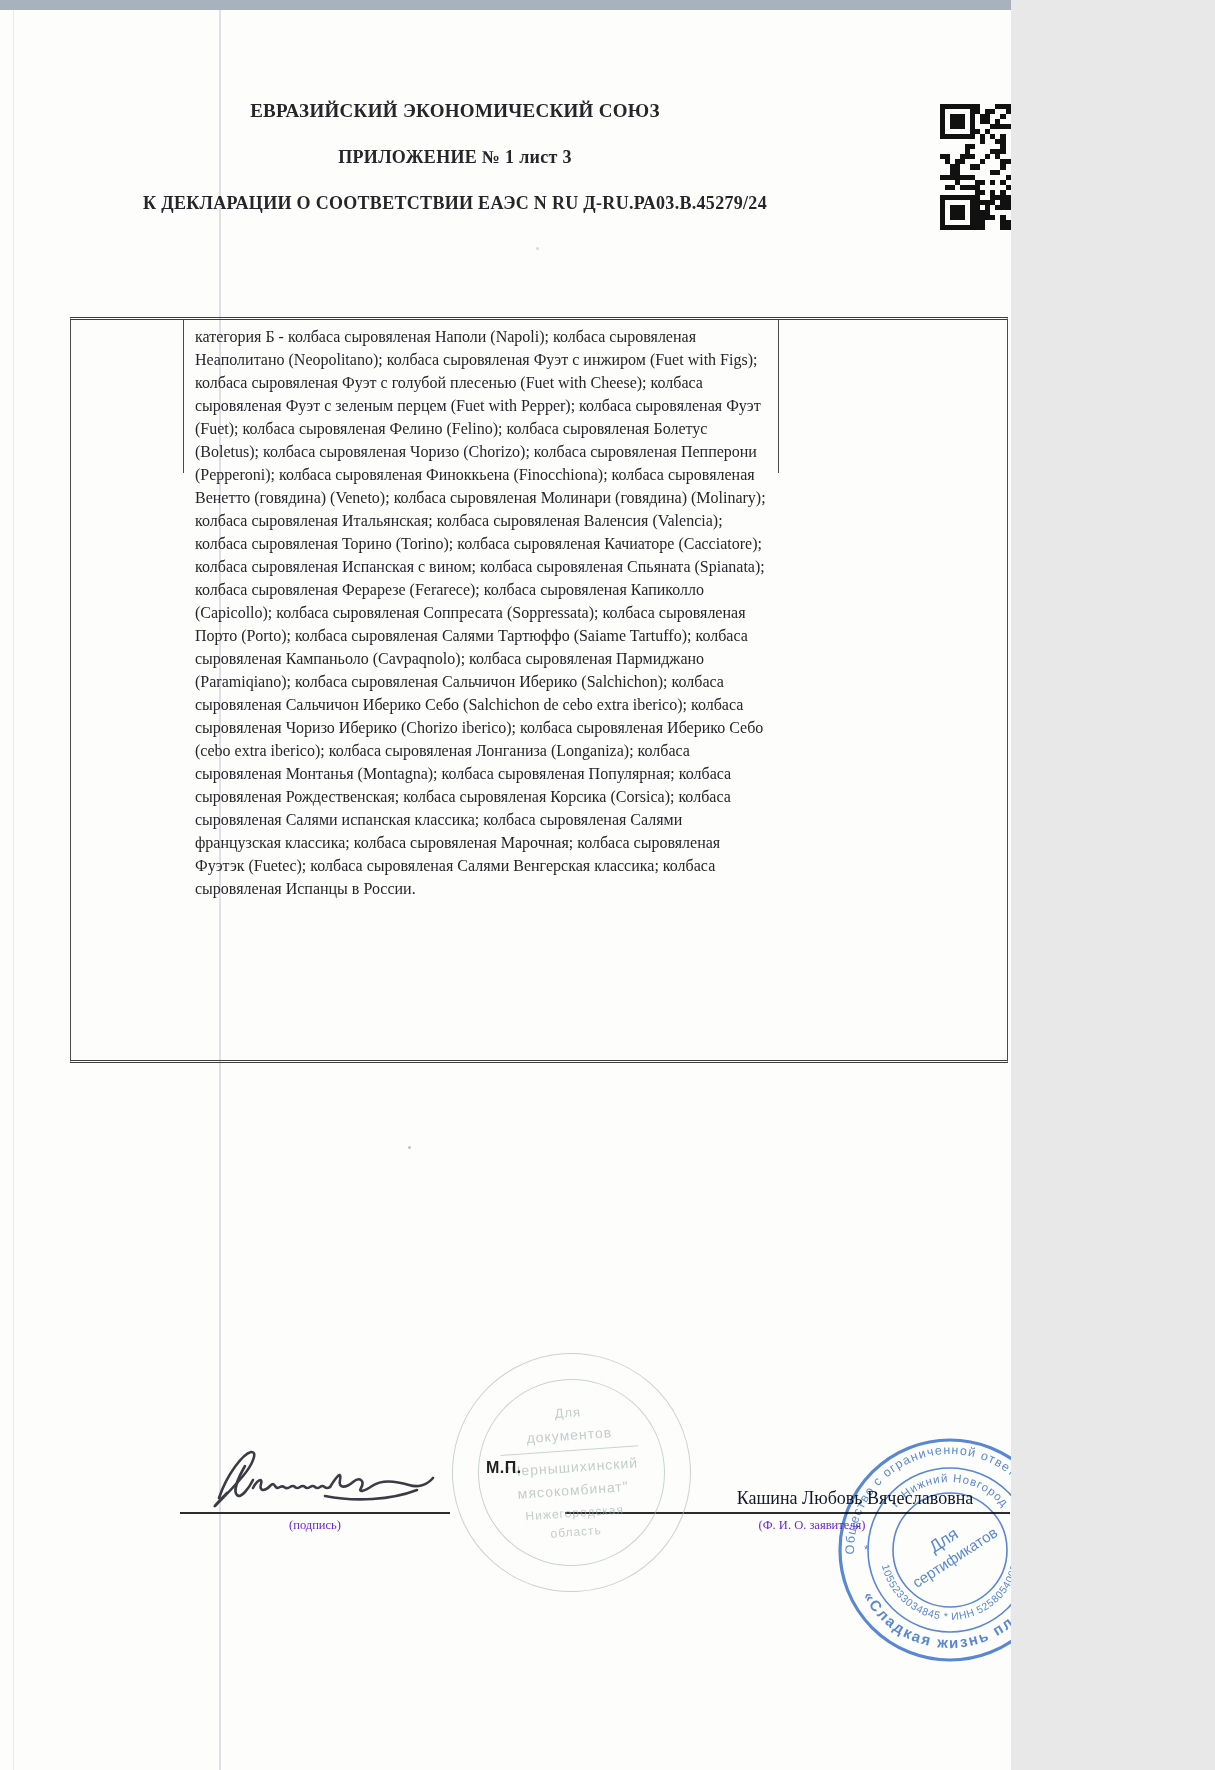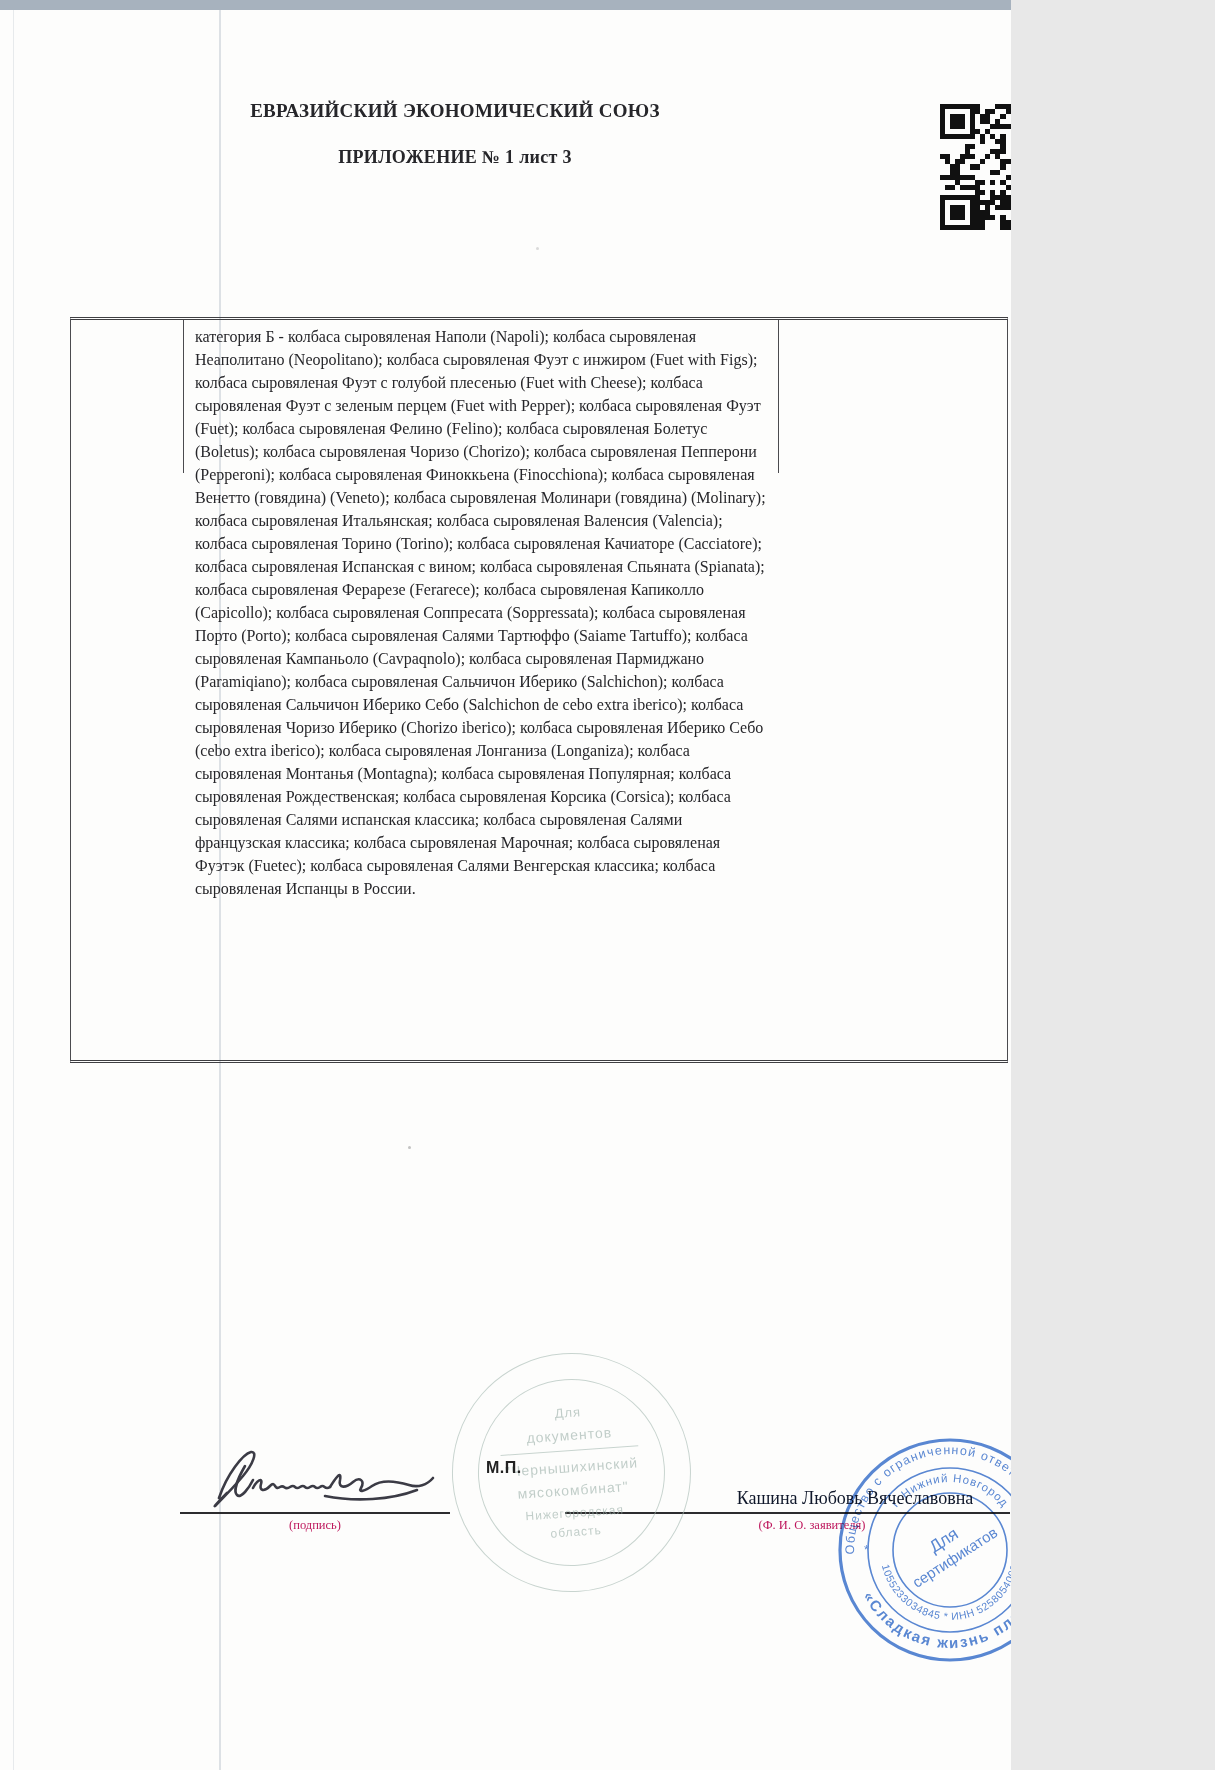--- a/index.html
+++ b/index.html
@@ -29,21 +29,21 @@
   }
   .cell{box-sizing:border-box;border-right:1.5px solid #4b4b4f;}
   .cell.last{border-right:none;}
   .th{font-weight:bold;text-align:center;}
   .th1{font-size:17px;line-height:27px;padding-top:38px;}
   .th2{font-size:16.5px;line-height:29px;padding:40px 44px 0 44px;}
   .th3{font-size:15.5px;line-height:26px;padding:8px 6px 0 6px;}
   .td2{font-size:16px;line-height:23px;padding:5px 10px 0 11px;text-align:left;}
   
   .sigline{height:2px;background:#2c2c2e;}
-  .caption{font-size:12.5px;color:#be185d;text-align:center;}
+  .caption{font-size:12.5px;color:#6d28d9;text-align:center;}
   .mp{font-family:"Liberation Sans",sans-serif;font-weight:bold;font-size:16px;letter-spacing:.5px;color:#222;}
   .applicant{font-size:18px;text-align:center;color:#0f172a;}
   .sig-svg{left:205px;top:1436px;}
   
   .faded-stamp{
     left:452px;top:1353px;width:240px;height:240px;transform:rotate(-4deg);
     font-family:"Liberation Sans",sans-serif;color:#9db1aa;opacity:.62;z-index:1;
   }
   .faded-stamp .ring{position:absolute;border-radius:50%;border:1.5px solid #a8bbb4;}
   .fs-txt{position:absolute;width:100%;text-align:center;letter-spacing:1px;}
@@ -57,20 +57,21 @@
 <div class="page">
 
   <div class="abs top-strip"></div>
   <div class="abs fold-line"></div>
   <div class="abs edge-line"></div>
   <div class="abs speck" style="left:408px;top:1146px;"></div>
   <div class="abs speck" style="left:536px;top:247px;opacity:.3;"></div>
 
   <div class="abs hdr hdr1 z2">ЕВРАЗИЙСКИЙ ЭКОНОМИЧЕСКИЙ СОЮЗ</div>
   <div class="abs hdr hdr2 z2">ПРИЛОЖЕНИЕ № 1 лист 3</div>
+  <div class="abs hdr hdr3 z2">К ДЕКЛАРАЦИИ О СООТВЕТСТВИИ ЕАЭС N RU Д-RU.РА03.В.45279/24</div>
 
   <div class="abs qr z2">
     <svg id="qr-svg" width="126" height="126" viewBox="0 0 126 126" shape-rendering="crispEdges">
         <rect x="0" y="0" width="5.04" height="5.04" fill="#111"></rect>
         <rect x="5.04" y="0" width="5.04" height="5.04" fill="#111"></rect>
         <rect x="10.08" y="0" width="5.04" height="5.04" fill="#111"></rect>
         <rect x="15.120000000000001" y="0" width="5.04" height="5.04" fill="#111"></rect>
         <rect x="20.16" y="0" width="5.04" height="5.04" fill="#111"></rect>
         <rect x="25.2" y="0" width="5.04" height="5.04" fill="#111"></rect>
         <rect x="30.240000000000002" y="0" width="5.04" height="5.04" fill="#111"></rect>

